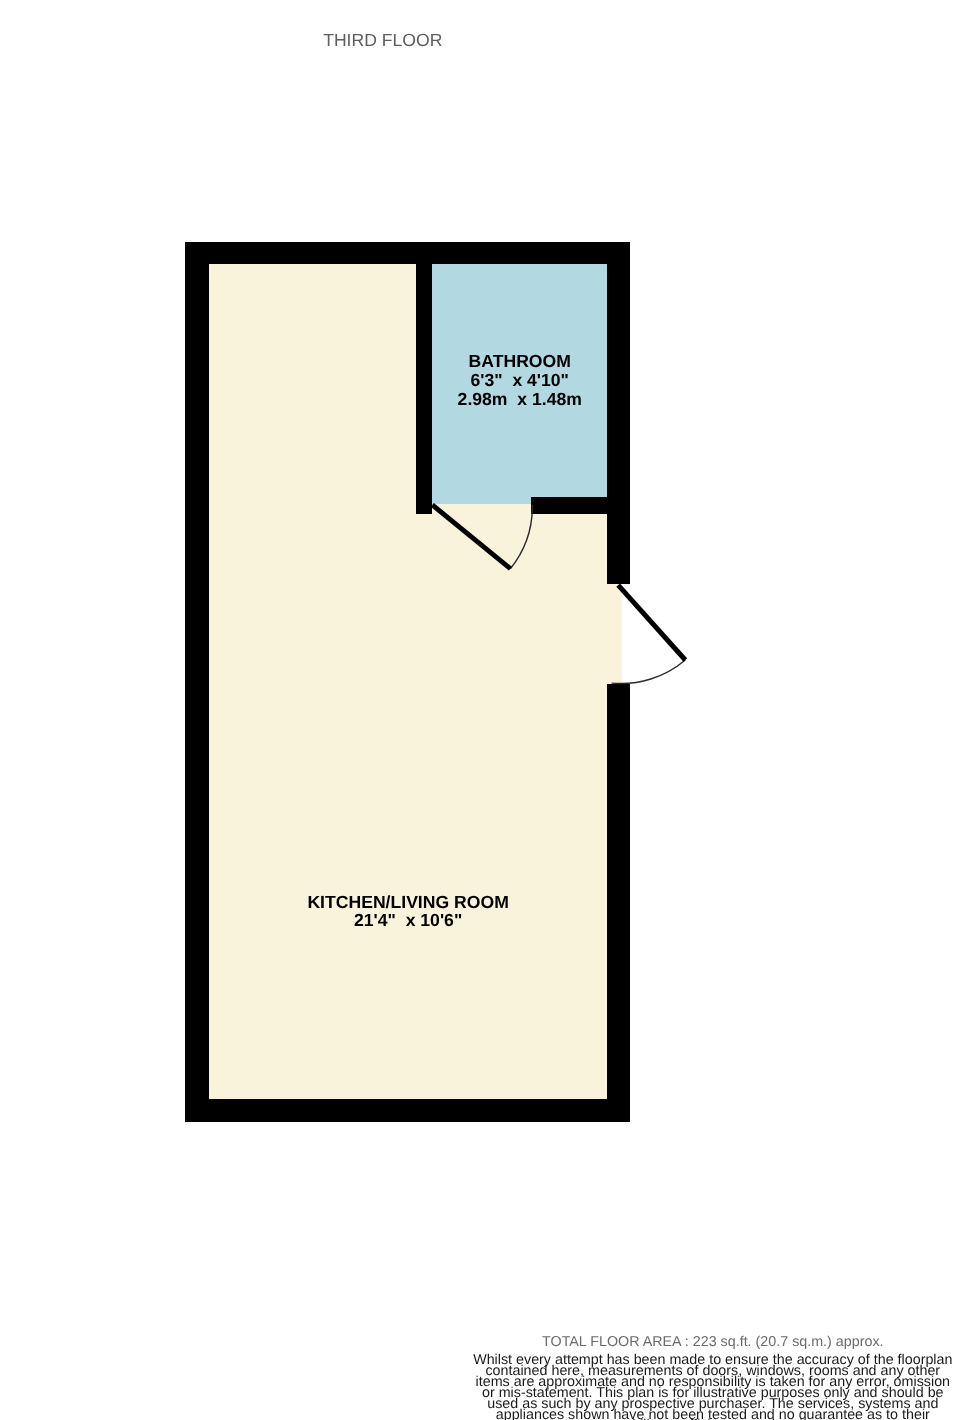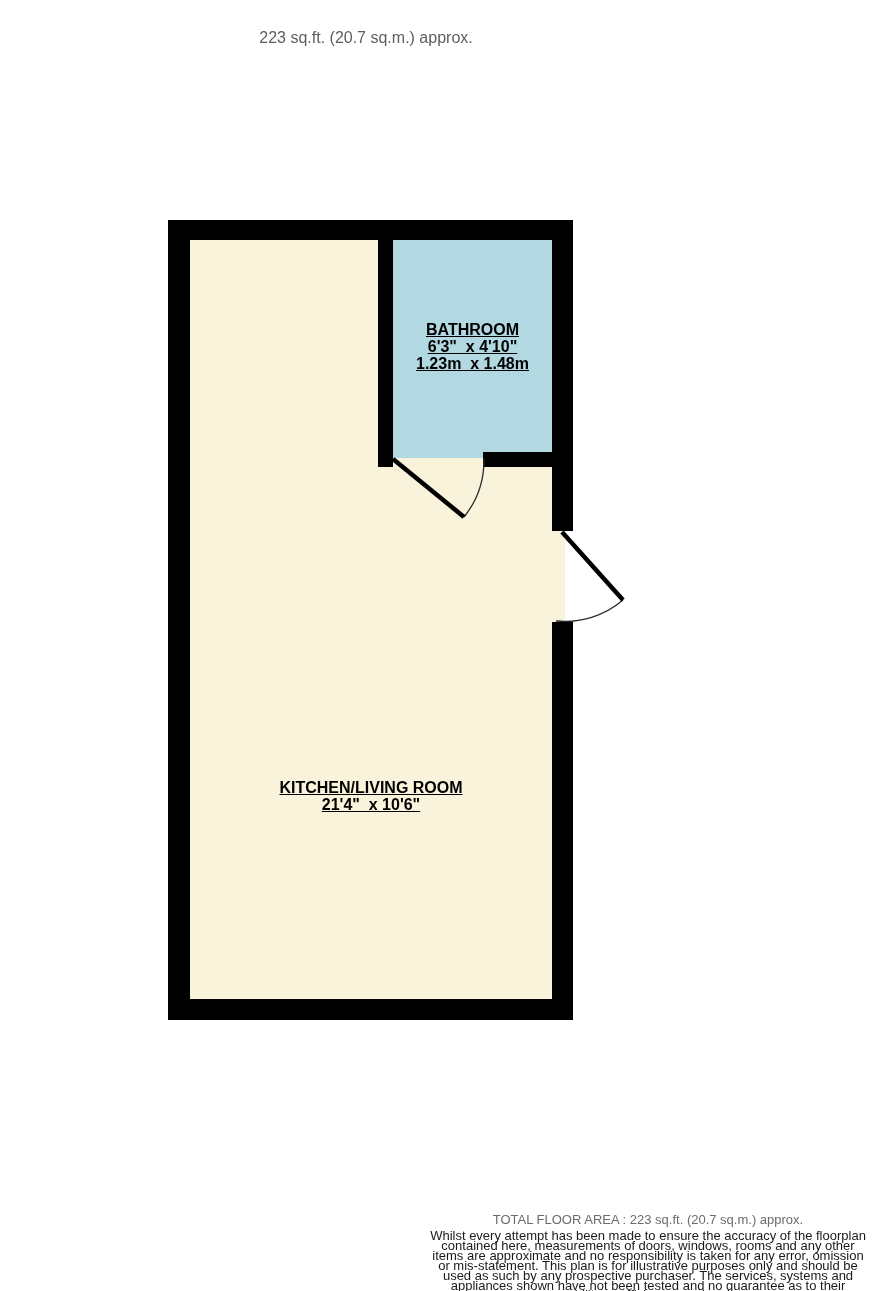--- a/index.html
+++ b/index.html
@@ -37,31 +37,30 @@
     top: 0;
   }
 
   
   .room-label {
     text-align: center;
     color: #000000;
     font-weight: 700;
     font-size: 16px;
     line-height: 17px;
-    text-decoration: underline;
   }
   .room-label div { white-space: pre; }
   .bathroom-label {
     left: 393px;
     top: 321px;
     width: 159px;
   }
   .kitchen-label {
     left: 190px;
-    top: 779px;
+    top: 812px;
     width: 362px;
   }
 
   
   .plan-footer {
     left: 430px;
     top: 1212px;
     width: 436px;
     text-align: center;
   }
@@ -79,21 +78,21 @@
   .credit {
     font-size: 14px;
     line-height: 9.9px;
     color: #1a1a1a;
   }
 </style>
 </head>
 <body>
 
 <div class="abs plan-header">
-  <div class="line2">223 sq.ft. (20.7 sq.m.) approx.</div>
+  <div class="line1">THIRD FLOOR</div>
 </div>
 
 <svg class="abs plan-svg" width="886" height="1291" viewBox="0 0 886 1291" xmlns="http://www.w3.org/2000/svg">
   <g shape-rendering="crispEdges">
     <rect x="190" y="240" width="362" height="759" fill="#FAF3DC"></rect>
     <rect x="552" y="531" width="13" height="91" fill="#FAF3DC"></rect>
     <rect x="393" y="240" width="159" height="218" fill="#B2D8E2"></rect>
   </g>
   <g shape-rendering="crispEdges" fill="#000000">
     <rect x="168" y="220" width="405" height="20"></rect>
@@ -108,21 +107,21 @@
     <path d="M 484 459 A 91 91 0 0 1 464 517" stroke-width="1.3" stroke="#2b2b2b"></path>
     <path d="M 393 459 L 464 517" stroke-width="4.5" stroke="#000000"></path>
     <path d="M 556 621 A 90 90 0 0 0 623 600" stroke-width="1.3" stroke="#2b2b2b"></path>
     <path d="M 562 532 L 623 600" stroke-width="4.5" stroke="#000000"></path>
   </g>
 </svg>
 
 <div class="abs room-label bathroom-label">
   <div>BATHROOM</div>
   <div>6'3"  x 4'10"</div>
-  <div>1.23m  x 1.48m</div>
+  <div>2.98m  x 1.48m</div>
 </div>
 
 <div class="abs room-label kitchen-label">
   <div>KITCHEN/LIVING ROOM</div>
   <div>21'4"  x 10'6"</div>
 </div>
 
 <div class="abs plan-footer">
   <div class="total-area">TOTAL FLOOR AREA : 223 sq.ft. (20.7 sq.m.) approx.</div>
   <div class="disclaimer">Whilst every attempt has been made to ensure the accuracy of the floorplan contained here, measurements of doors, windows, rooms and any other items are approximate and no responsibility is taken for any error, omission or mis-statement. This plan is for illustrative purposes only and should be used as such by any prospective purchaser. The services, systems and appliances shown have not been tested and no guarantee as to their operability or efficiency can be given.</div>

